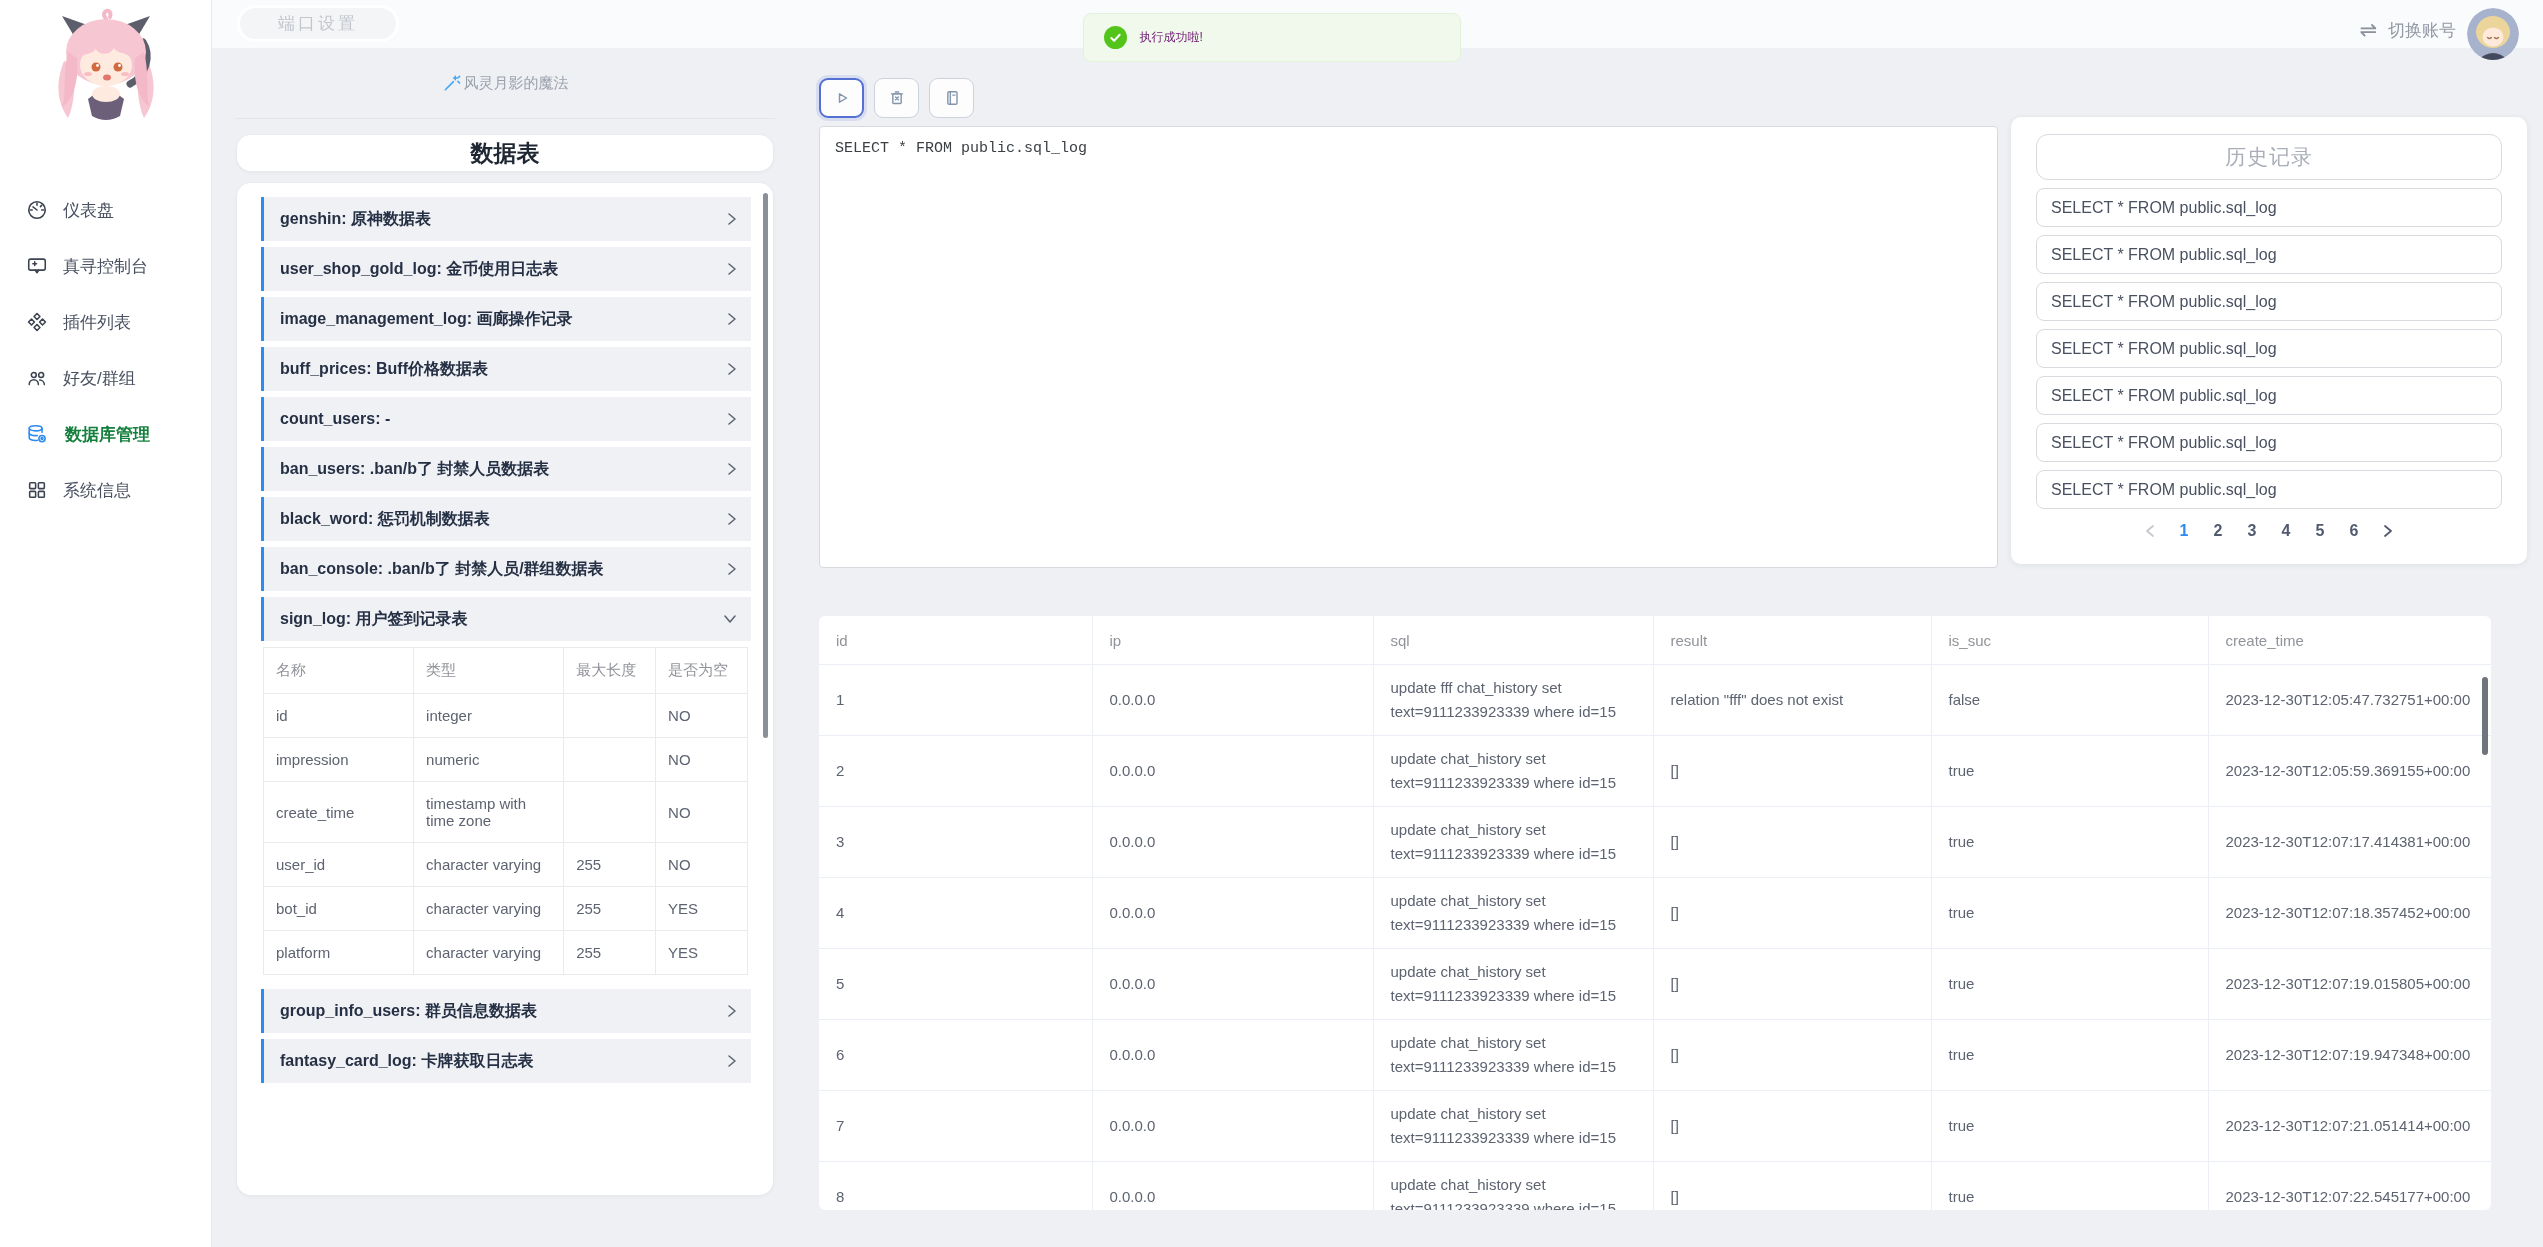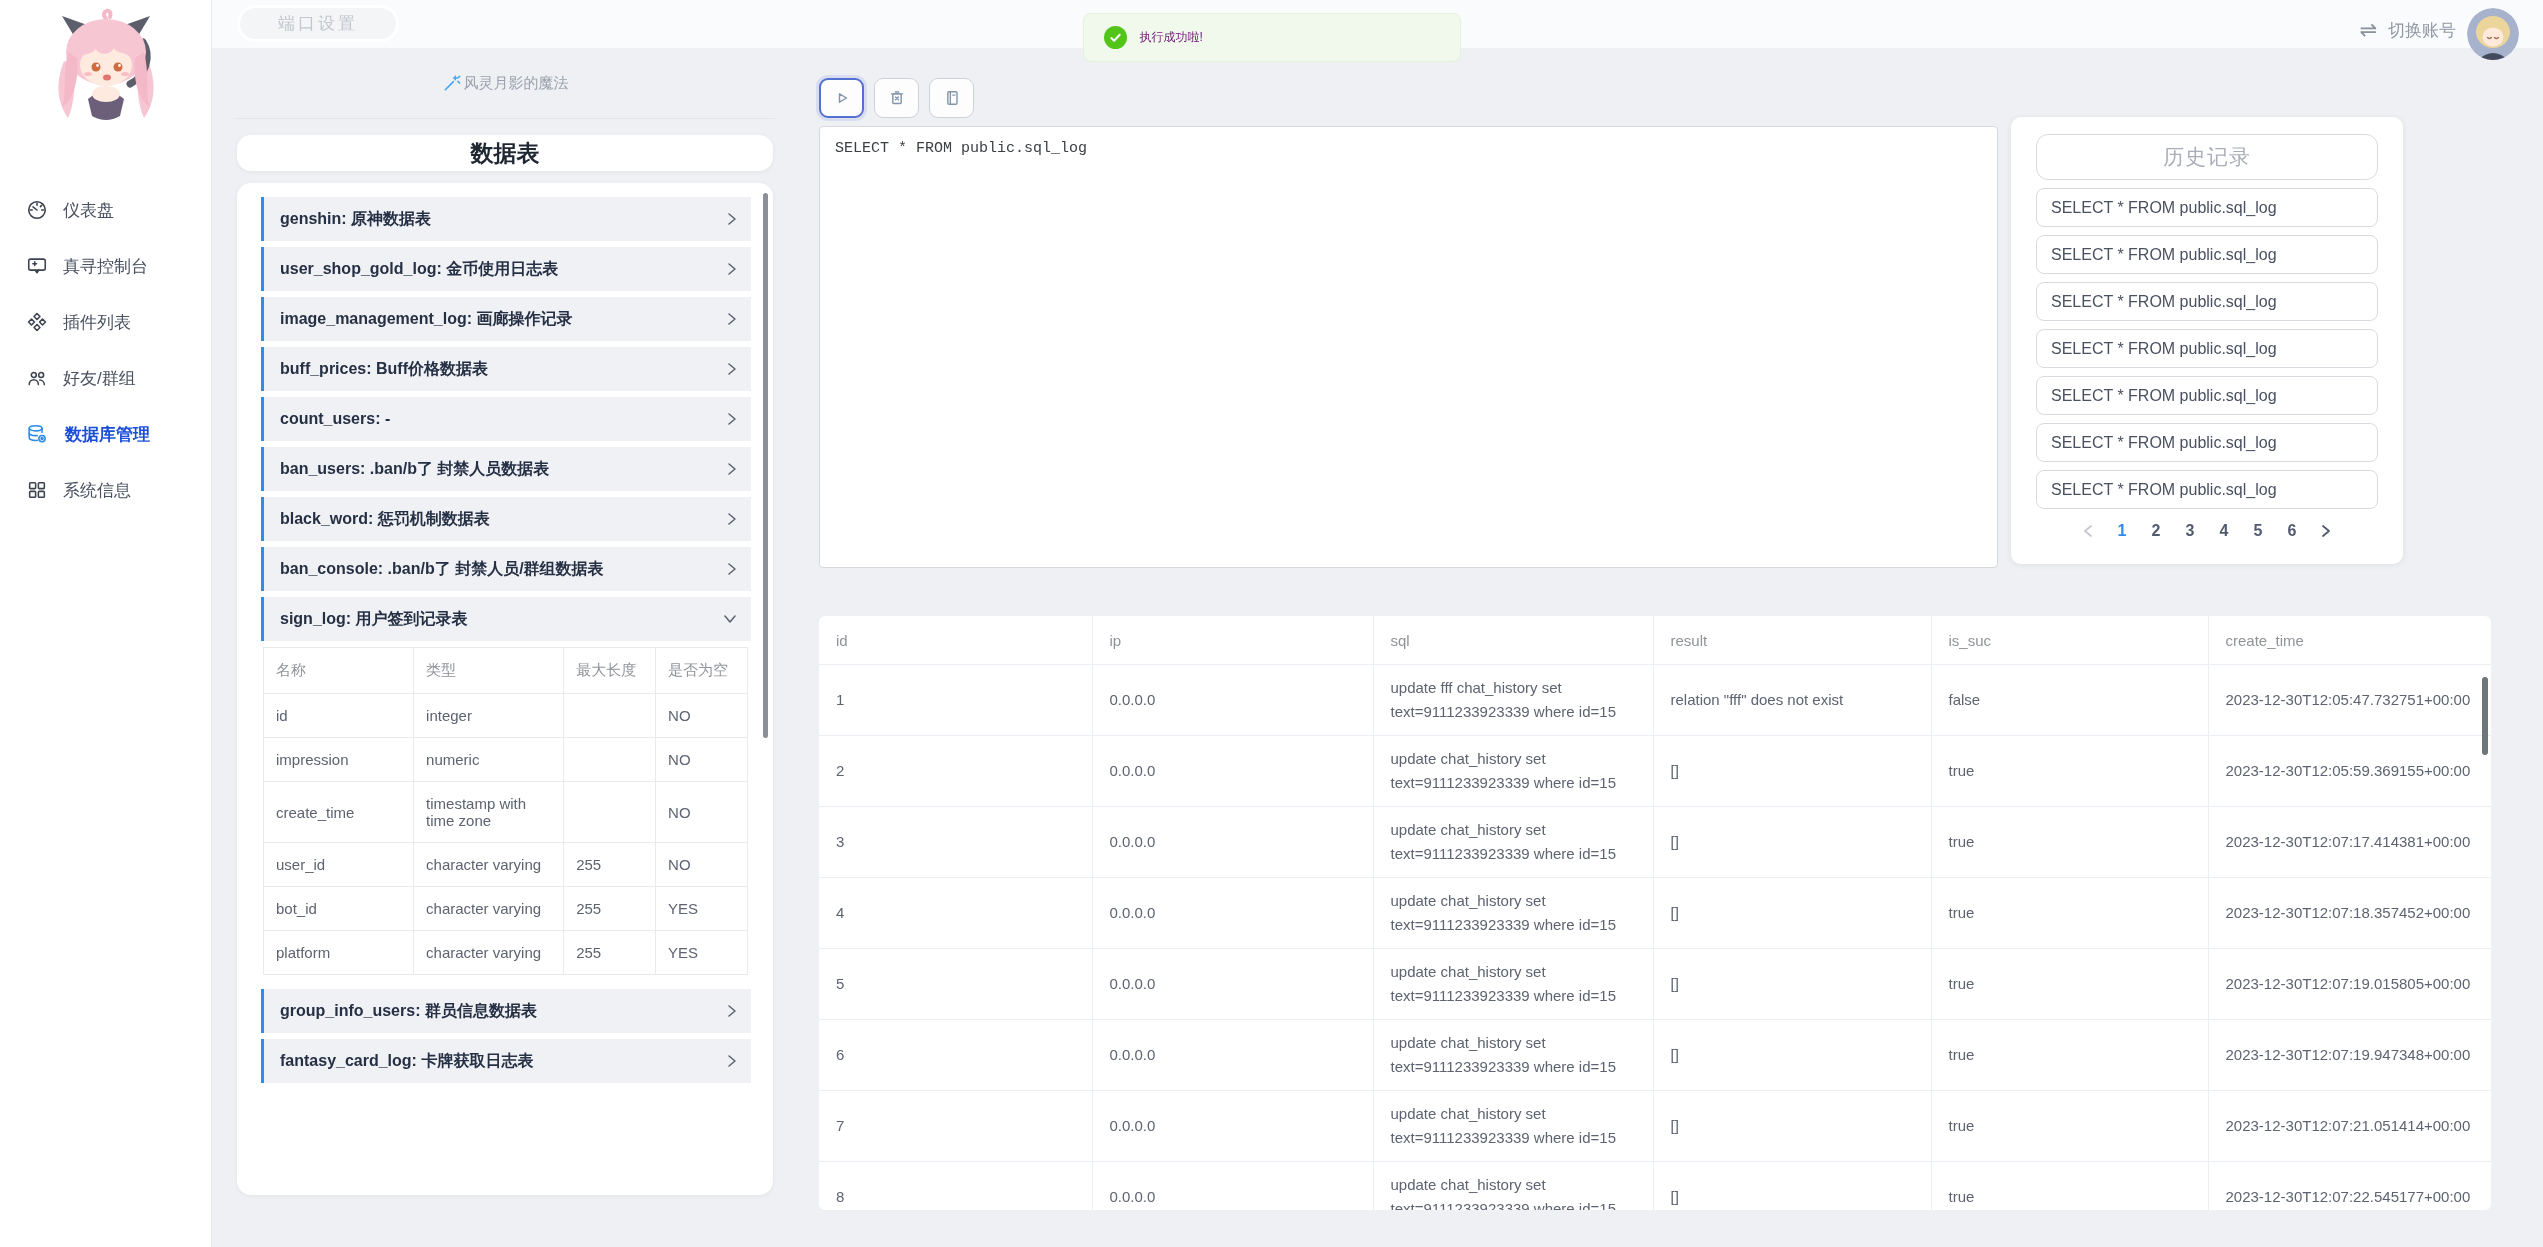--- a/index.html
+++ b/index.html
@@ -8,21 +8,21 @@
   svg{display:block;}
 
   
   .sidebar{position:absolute;left:0;top:0;width:211px;height:1247px;background:#fff;
            border-right:1px solid #e8eaee;z-index:6;}
   .logo{padding-top:6px;display:flex;justify-content:center;}
   .menu{margin-top:44px;}
   .menu-item{display:flex;align-items:center;gap:15px;height:56px;padding-left:26px;
              font-size:17px;color:#495060;cursor:pointer;}
   .menu-item svg{stroke:#3c4350;fill:none;stroke-width:1.7;stroke-linecap:round;stroke-linejoin:round;}
-  .menu-item.active{color:#1d4ed8;font-weight:bold;gap:17px;}
+  .menu-item.active{color:#15803d;font-weight:bold;gap:17px;}
   .menu-item.active svg{stroke:#2d8cf0;}
 
   
   .topbar{position:absolute;left:211px;right:0;top:0;height:48px;background:#fafbfc;z-index:4;}
   .port-btn{position:absolute;left:26px;top:5px;width:162px;height:37px;border-radius:19px;
             border:3px solid #fff;background:#f4f5f7;color:#c3c7cd;font-size:17px;
             display:flex;align-items:center;justify-content:center;letter-spacing:3px;
             box-sizing:border-box;cursor:pointer;font-family:inherit;}
   .notice{position:absolute;left:50%;top:13px;transform:translateX(-50%);width:378px;height:49px;
           background:#f0f9eb;border:1px solid #e1f3d8;border-radius:8px;z-index:20;
@@ -61,21 +61,21 @@
   .tbtn{width:45px;height:40px;background:#fdfdfe;border:1px solid #ccd2db;border-radius:9px;
         display:flex;align-items:center;justify-content:center;cursor:pointer;box-sizing:border-box;padding:0;}
   .tbtn svg{stroke:#8295ab;fill:none;stroke-width:1.7;stroke-linecap:round;stroke-linejoin:round;}
   .tbtn.run{border:2px solid #5470d2;box-shadow:0 0 0 3px rgba(84,112,210,.14);}
   .editor{position:absolute;left:819px;top:126px;width:1179px;height:442px;background:#fff;
           border:1px solid #d6dade;border-radius:4px;box-sizing:border-box;padding:13px 15px;
           font-family:"Liberation Mono","DejaVu Sans Mono",monospace;font-size:15px;color:#3b4045;
           z-index:3;cursor:text;}
 
   
-  .history{position:absolute;left:2011px;top:117px;width:392px;height:447px;background:#fff;
+  .history{position:absolute;left:2011px;top:117px;width:516px;height:447px;background:#fff;
            border-radius:10px;box-shadow:0 1px 6px rgba(31,35,41,.08);box-sizing:border-box;
            padding:17px 25px 0;z-index:3;}
   .h-title{height:44px;border:1px solid #d7dade;border-radius:12px;display:flex;align-items:center;
            justify-content:center;color:#a9aeb8;font-size:21px;letter-spacing:1px;}
   .h-item{height:37px;border:1px solid #d7dade;border-radius:8px;display:flex;align-items:center;
           padding:0 14px;margin-top:8px;font-size:16px;color:#495060;cursor:pointer;}
   .h-pag{display:flex;align-items:center;justify-content:center;margin-top:13px;font-size:16px;
          color:#515a6e;font-weight:bold;}
   .pg{min-width:34px;text-align:center;cursor:pointer;}
   .pg.active{color:#2d8cf0;}

